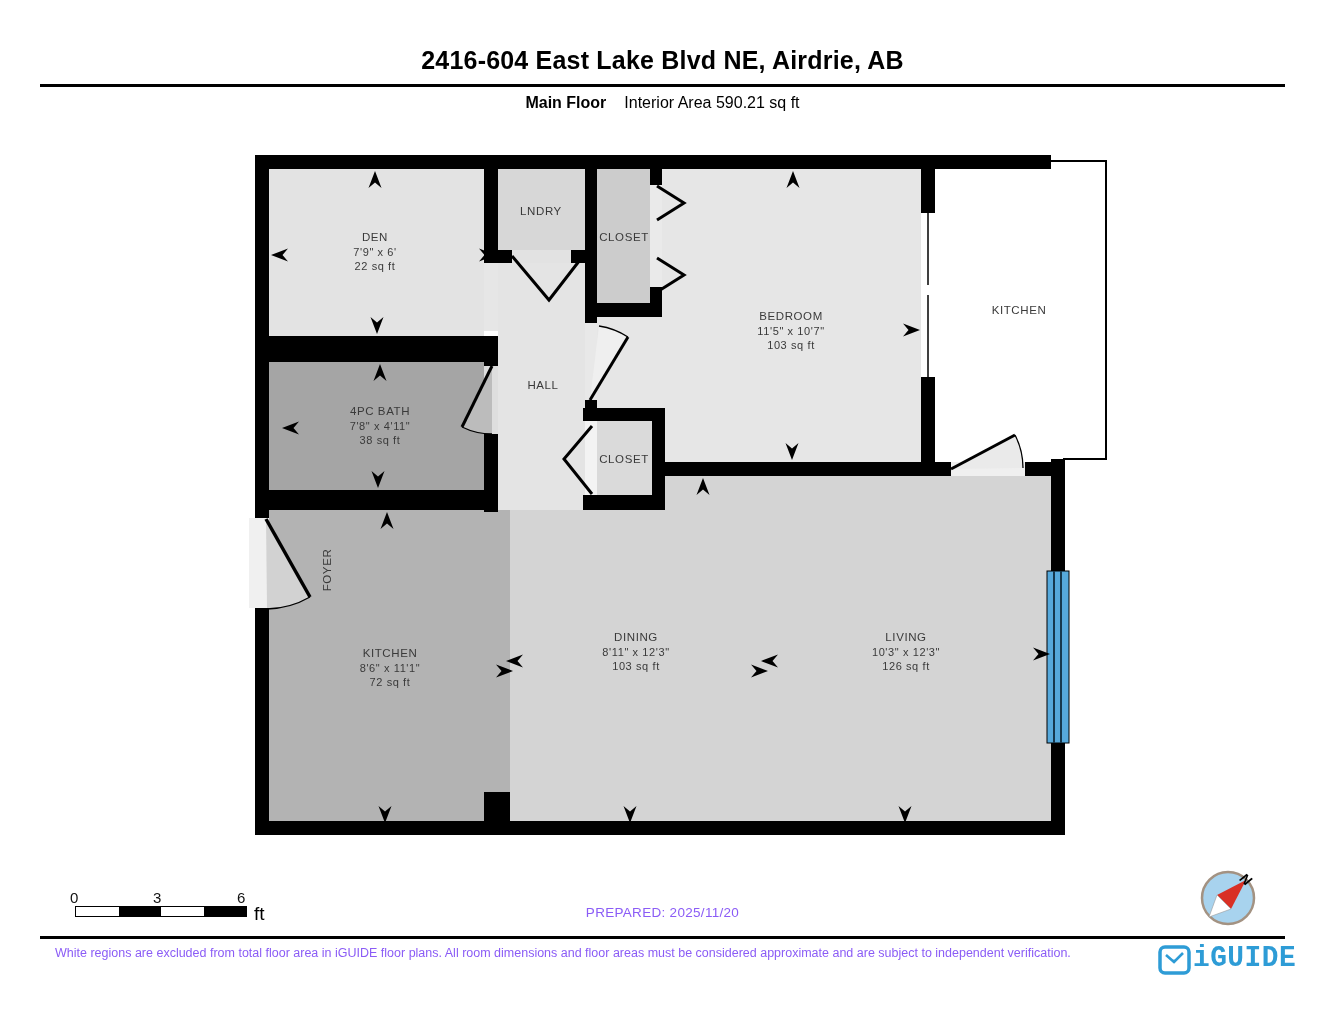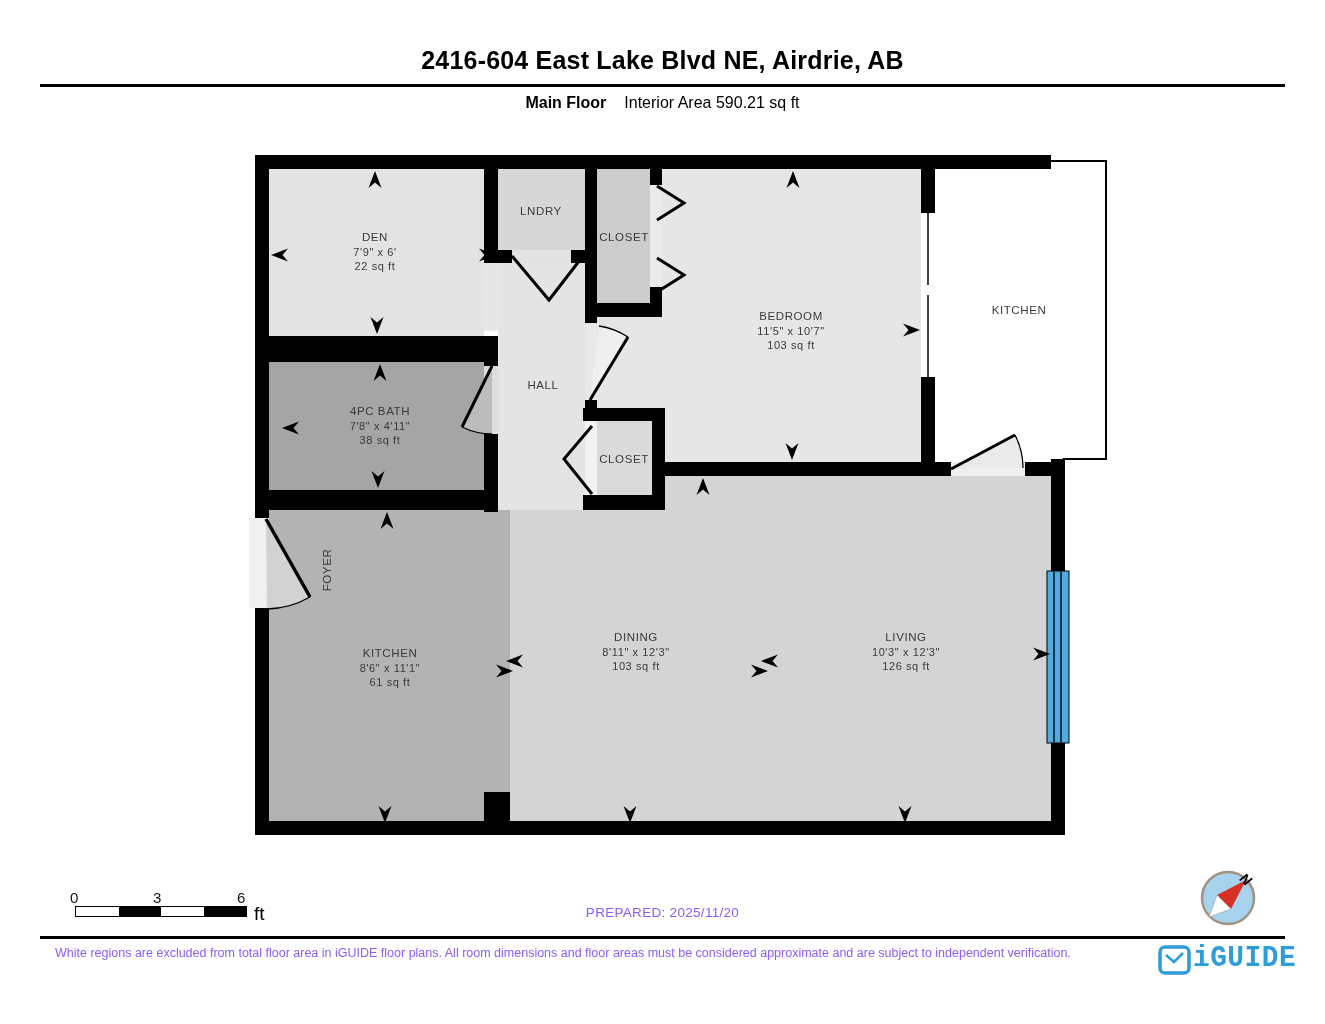--- a/index.html
+++ b/index.html
@@ -198,21 +198,21 @@
   </div>
   <div class="abs room-label" style="left:624px;top:459px">
     <div class="nm">CLOSET</div>
   </div>
   <div class="abs room-label rot" style="left:327px;top:570px">
     <div class="nm">FOYER</div>
   </div>
   <div class="abs room-label" style="left:390px;top:668px">
     <div class="nm">KITCHEN</div>
     <div>8'6" x 11'1"</div>
-    <div>61 sq ft</div>
+    <div>72 sq ft</div>
   </div>
   <div class="abs room-label" style="left:636px;top:652px">
     <div class="nm">DINING</div>
     <div>8'11" x 12'3"</div>
     <div>103 sq ft</div>
   </div>
   <div class="abs room-label" style="left:906px;top:652px">
     <div class="nm">LIVING</div>
     <div>10'3" x 12'3"</div>
     <div>126 sq ft</div>

